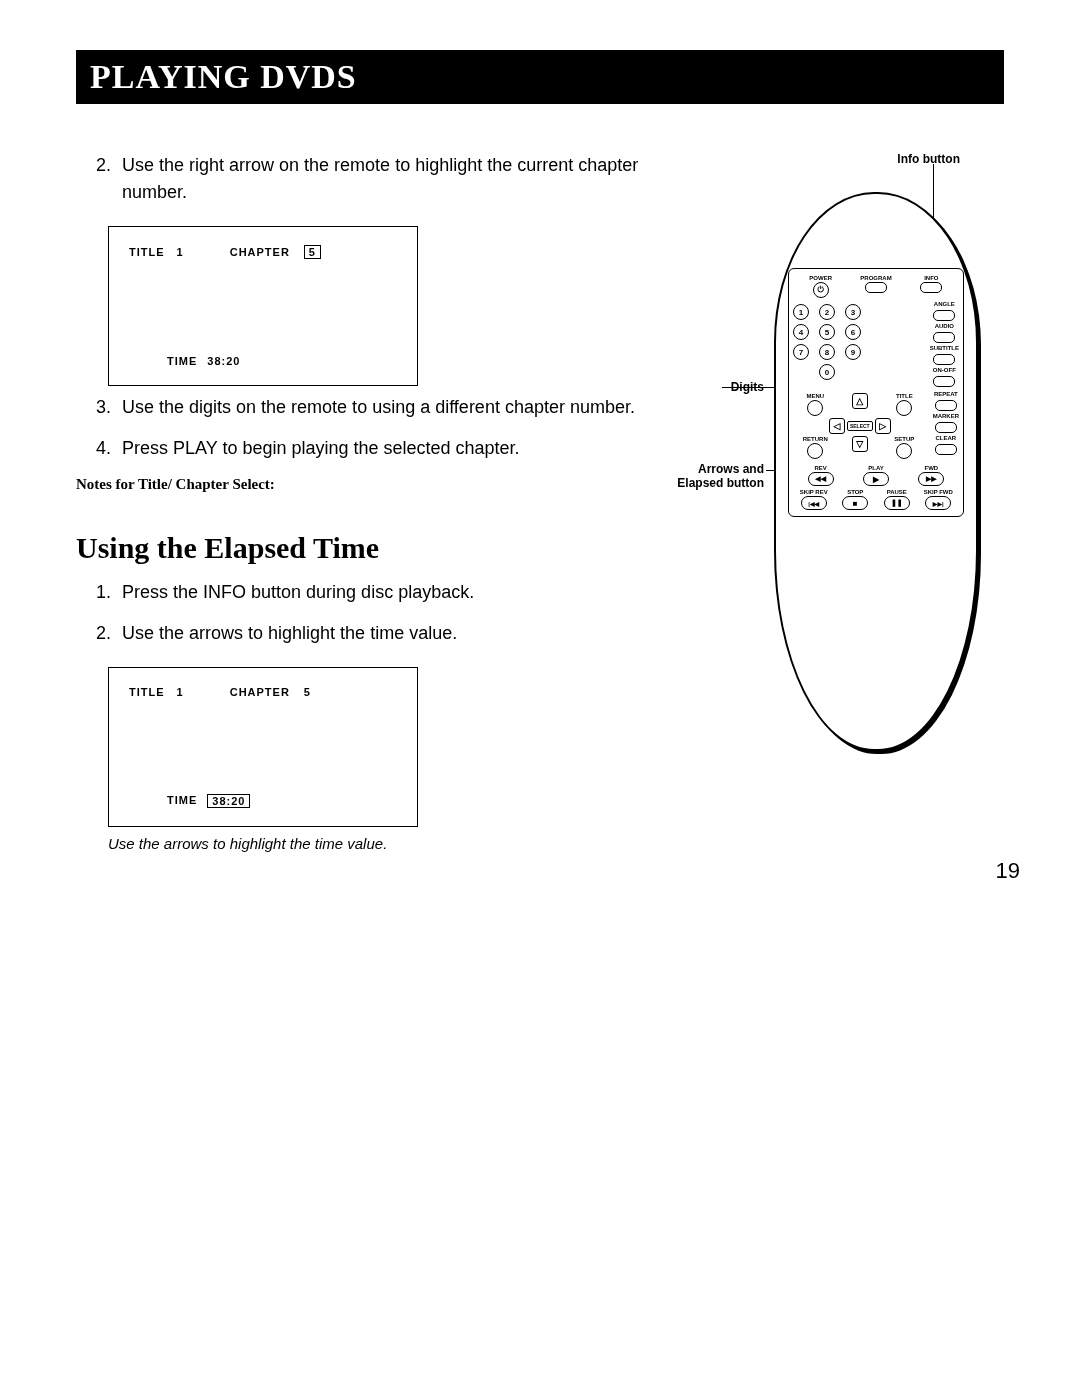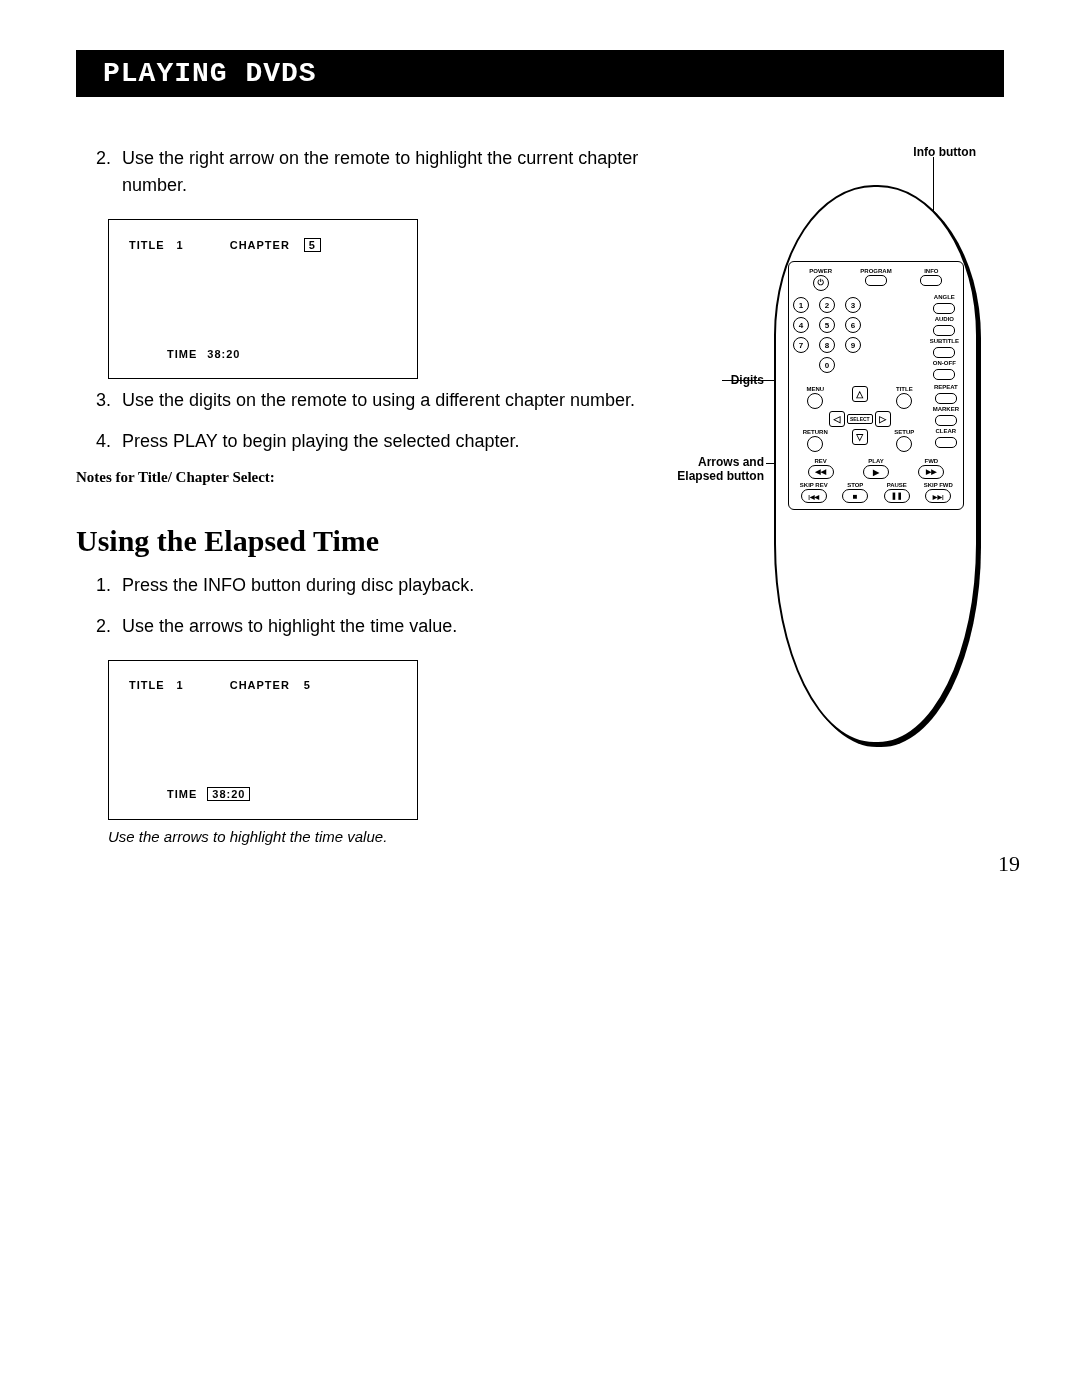--- a/index.html
+++ b/index.html
@@ -11,24 +11,24 @@
     width: 1080px;
   }
   .page {
     padding: 50px 76px 40px 76px;
     box-sizing: border-box;
     position: relative;
   }
   .title-bar {
     background: #000;
     color: #fff;
-    font-family: Liberation Mono, monospace;
-    font-weight: bold;
-    font-size: 28px;
-    padding: 8px 27px;
+    font-family: Liberation Serif, serif;
+    font-weight: bold;
+    font-size: 34px;
+    padding: 8px 14px;
     letter-spacing: 1px;
   }
   .content-row {
     display: flex;
     gap: 23px;
     margin-top: 48px;
   }
   .left-col {
     flex: 1;
   }
@@ -63,21 +63,20 @@
     display: flex;
     gap: 6px;
     align-items: center;
   }
   .osd-bottom {
     position: absolute;
     bottom: 18px;
     left: 58px;
     display: flex;
     gap: 10px;
-    align-items: center;
     margin-top: 24px;
   }
   .boxed {
     border: 1px solid #000;
     padding: 0 4px;
   }
   .caption {
     font-style: italic;
     font-size: 15px;
     margin: 4px 0 20px 32px;
@@ -102,21 +101,20 @@
     font-family: Georgia, 'Times New Roman', serif;
     font-weight: bold;
     font-size: 30px;
     margin: 38px 0 14px 0;
   }
   .page-num {
     position: absolute;
     right: 60px;
     bottom: 28px;
     font-size: 22px;
-    font-family: Liberation Serif, serif;
   }
 
   
   .remote-wrap {
     position: relative;
     height: 600px;
   }
   .remote-body {
     position: absolute;
     left: 100px;
@@ -279,21 +277,21 @@
           <span class="boxed">38:20</span>
         </div>
       </div>
       <div class="caption">Use the arrows to highlight the time value.</div>
 
     </div>
 
     <div class="right-col">
       <div class="remote-wrap">
 
-        <div class="callout-label" style="top:0; right:28px;">Info button</div>
+        <div class="callout-label" style="top:0; right:44px;">Info button</div>
         <div class="callout-line" style="top:12px; right:70px; width:0; height:78px; border-left:1px solid #000; border-top:none;"></div>
 
         <div class="callout-label" style="top:228px; left:0; width:90px;">Digits</div>
         <div class="callout-line" style="top:235px; left:48px; width:74px;"></div>
 
         <div class="callout-label" style="top:310px; left:0; width:90px;">Arrows and Elapsed button</div>
         <div class="callout-line" style="top:318px; left:92px; width:78px;"></div>
 
         <div class="remote-body">
           <div class="remote-inner">

